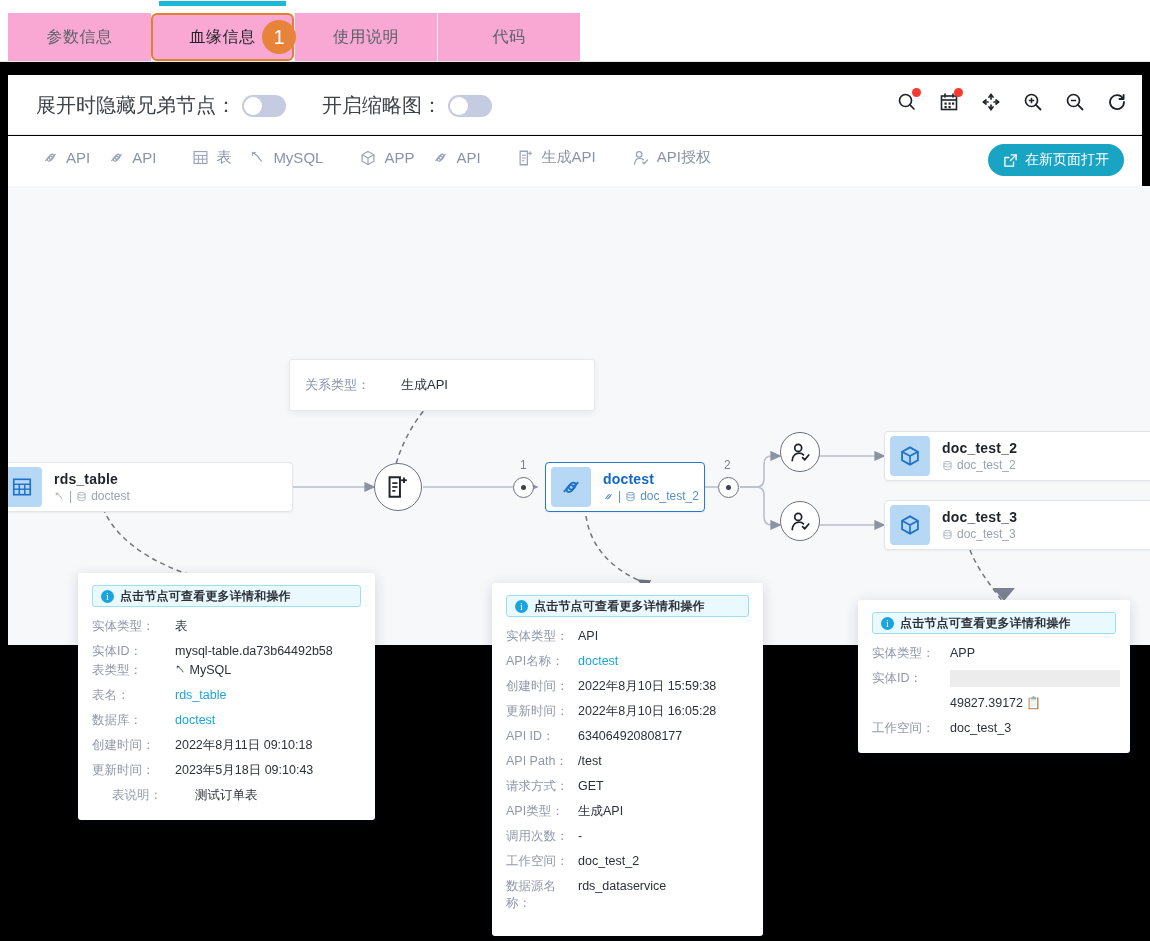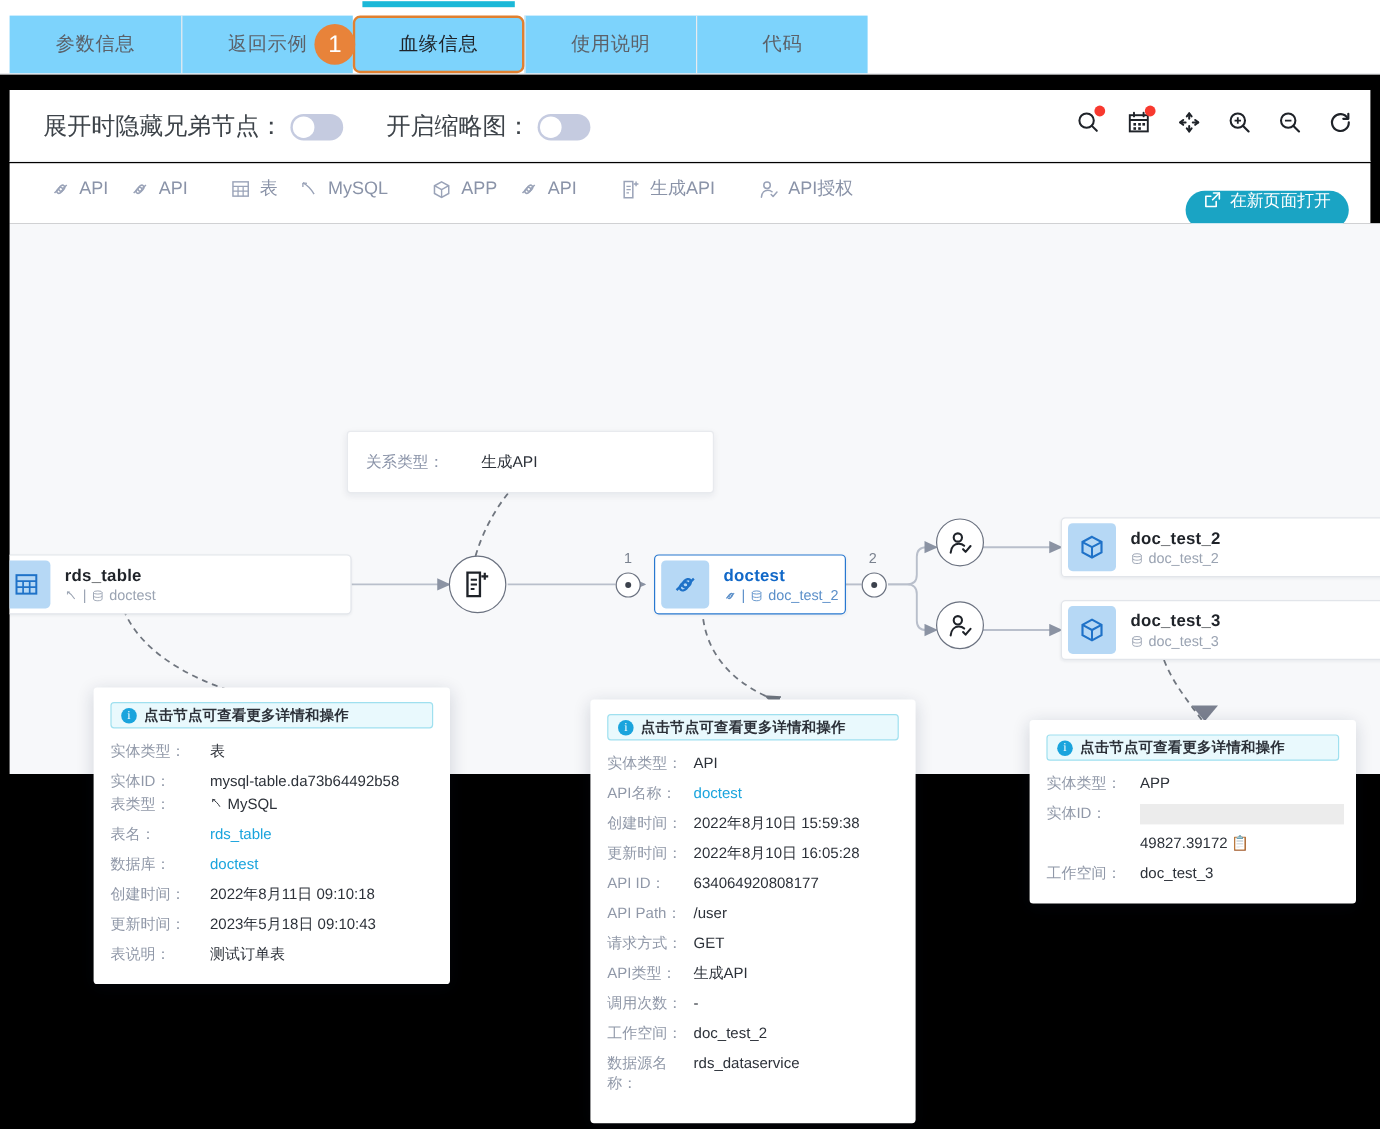--- a/index.html
+++ b/index.html
@@ -19,21 +19,21 @@
   }
   .tabbar .tabs {
     position: absolute; left: 8px; top: 13px;
     display: flex; align-items: stretch; height: 48px;
   }
   .tab {
     width: 143px; height: 48px;
     display: flex; align-items: center; justify-content: center;
     font-size: 16px; color: #5b6169;
     border-left: 1px solid #e9ebee;
-    background: #7dd3fc;
+    background: #f9a8d4;
     letter-spacing: .5px;
     cursor: pointer;
     position: relative;
   }
   .tab:first-child { border-left: none; }
   .tab.active {
     color: #1f2329; font-weight: normal;
     border: 2px solid #e08030; border-radius: 6px;
     z-index: 4;
   }
@@ -76,24 +76,24 @@
   
   .legend {
     position: absolute; left: 8px; top: 136px; width: 1134px; height: 50px;
     background: #ffffff;
   }
   .legend-items { position: absolute; left: 34px; top: 12px; display: flex; align-items: center; }
   .lg { display: flex; align-items: center; gap: 7px; color: #8a93a8; font-size: 15px; }
   .lg + .lg { margin-left: 18px; }
   .lg.gap-big { margin-left: 36px; }
   .openbtn {
-    position: absolute; right: 18px; top: 23px;
+    position: absolute; right: 18px; top: 8px;
     height: 32px; padding: 0 15px; border-radius: 16px;
     background: #1aa4c4; color: #fff; font-size: 14px;
-    display: flex; gap: 7px; cursor: pointer;
+    display: flex; align-items: center; gap: 7px; cursor: pointer;
     border: none;
   }
 
   
   .canvas {
     position: absolute; left: 8px; top: 186px; width: 1144px; height: 459px;
     background: #f7f8fa;
     overflow: hidden;
   }
   .canvas-svg { position: absolute; left: 0; top: 0; }
@@ -170,23 +170,20 @@
     border-top: 13px solid #7b8190;
   }
 </style>
 </head>
 <body>
 
 <div class="tabbar">
   <div class="tabs">
     <div class="tab">
         <span>参数信息</span>
-      </div>
-    <div class="tab">
-        <span>返回示例</span>
       </div>
     <div class="tab active">
         <span>血缘信息</span>
       </div>
     <div class="tab">
         <span>使用说明</span>
       </div>
     <div class="tab">
         <span>代码</span>
       </div>
@@ -557,21 +554,21 @@
     <span class="pv link">doctest</span>
   </div>
   <div class="prow">
     <span class="pk">创建时间：</span>
     <span class="pv">2022年8月11日 09:10:18</span>
   </div>
   <div class="prow">
     <span class="pk">更新时间：</span>
     <span class="pv">2023年5月18日 09:10:43</span>
   </div>
-  <div class="prow" style="margin-bottom:0;">
+  <div class="prow" style="margin-bottom:0;margin-left:20px;">
     <span class="pk">表说明：</span>
     <span class="pv">测试订单表</span>
   </div>
 </div>
 
 <div class="popover" id="pop-api">
   <div class="pop-banner">
     <span class="info-i">i</span>
     <span class="btxt">点击节点可查看更多详情和操作</span>
   </div>
@@ -590,21 +587,21 @@
   <div class="prow">
     <span class="pk">更新时间：</span>
     <span class="pv">2022年8月10日 16:05:28</span>
   </div>
   <div class="prow">
     <span class="pk">API ID：</span>
     <span class="pv">634064920808177</span>
   </div>
   <div class="prow">
     <span class="pk">API Path：</span>
-    <span class="pv">/user</span>
+    <span class="pv">/test</span>
   </div>
   <div class="prow">
     <span class="pk">请求方式：</span>
     <span class="pv">GET</span>
   </div>
   <div class="prow">
     <span class="pk">API类型：</span>
     <span class="pv">生成API</span>
   </div>
   <div class="prow">

